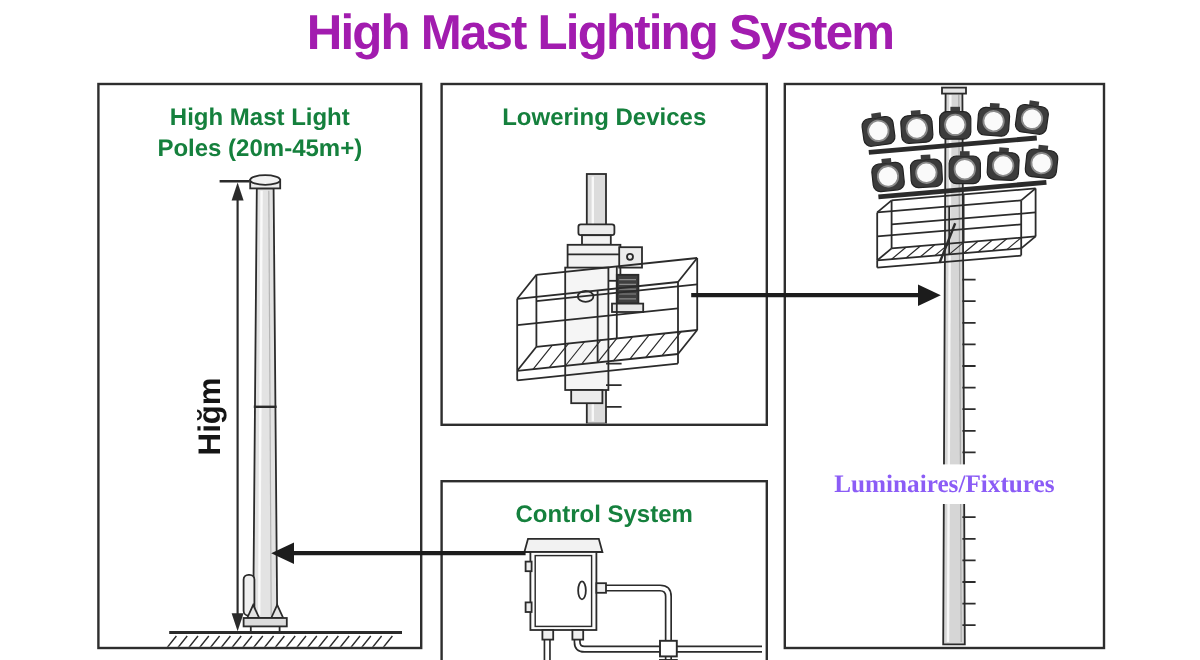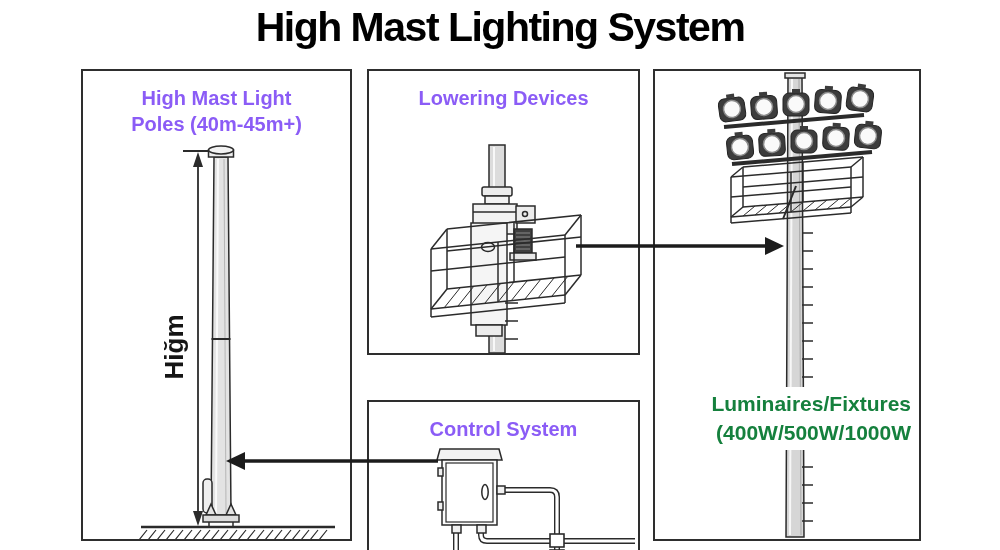--- a/index.html
+++ b/index.html
@@ -1,49 +1,49 @@
 <!DOCTYPE html>
 <html><head>
 <meta charset="utf-8">
 <style>
   html,body{margin:0;padding:0;background:#ffffff;}
   .canvas{position:relative;width:1000px;height:550px;background:#ffffff;overflow:hidden;
           font-family:"Liberation Sans", sans-serif;color:#111;}
   .title{position:absolute;top:0;left:0;right:0;text-align:center;
-         font-size:41px;font-weight:700;letter-spacing:-1.5px;padding-top:4px;color:#000000;}
+         font-size:41px;font-weight:700;letter-spacing:-1.5px;padding-top:4px;color:#a21caf;}
   .panel{position:absolute;background:#ffffff;border:2px solid #2e2e2e;box-sizing:border-box;}
   .panel-a{left:81px;top:69px;width:271px;height:472px;}
   .panel-b{left:367px;top:69px;width:273px;height:286px;}
   .panel-c{left:367px;top:372px;width:273px;height:169px;margin-top:28px;}
   .panel-d{left:653px;top:69px;width:268px;height:472px;}
   .heading{position:absolute;left:0;right:0;text-align:center;font-weight:700;
-           font-size:20px;line-height:1.32;color:#8b5cf6;z-index:2;}
+           font-size:20px;line-height:1.32;color:#15803d;z-index:2;}
   .heading.h-a{top:14px;}
   .heading.h-b{top:14px;}
   .heading.h-c{top:14px;}
   .drawing{position:absolute;left:0;top:0;z-index:1;}
   .rot-label{position:absolute;left:21px;top:206px;width:140px;height:140px;
              display:flex;align-items:center;justify-content:center;
              transform:rotate(-90deg);font-size:26px;font-weight:700;color:#151515;z-index:2;}
   .caption{position:absolute;left:8px;right:8px;top:316px;background:#ffffff;
-           text-align:right;font-weight:700;font-size:21px;line-height:1.4;
-           color:#15803d;z-index:3;padding:2px 0;}
+           text-align:center;font-weight:700;font-size:21px;line-height:1.4;
+           color:#8b5cf6;z-index:3;padding:2px 0;font-family:Liberation Serif, serif;}
   .overlay{position:absolute;left:0;top:0;z-index:6;pointer-events:none;}
 </style>
 </head>
 <body>
 
 <div class="canvas">
 
   <div class="title">High Mast Lighting System</div>
 
   <div class="panel panel-a">
     <div class="heading h-a">
       <div>High Mast Light</div>
-      <div>Poles (40m-45m+)</div>
+      <div>Poles (20m-45m+)</div>
     </div>
     <div class="rot-label">Hiğm</div>
     <svg class="drawing" width="267" height="468" viewBox="0 0 267 468">
       <g stroke="#2b2b2b" fill="none" stroke-width="1.5">
 
         <g>
           <polygon points="131,86 145,86 148,444 128,444" fill="#e3e3e3"></polygon>
           <line x1="135" y1="88" x2="133" y2="442" stroke="#ffffff" stroke-width="2" opacity="0.8"></line>
           <line x1="141" y1="88" x2="143" y2="442" stroke="#b5b5b5" stroke-width="1"></line>
         </g>
@@ -277,21 +277,20 @@
           <line x1="196" y1="136" x2="196" y2="142"></line>
         </g>
 
         <g>
           <path d="M147,162 h11 M147,180 h11 M147,198 h11 M147,216 h11 M147,234 h11 M147,252 h11 M147,270 h11 M147,288 h11 M147,306 h11 M147,324 h11 M147,342 h11 M147,360 h11 M147,378 h11 M147,396 h11 M147,414 h11 M147,432 h11 M147,450 h11"></path>
         </g>
       </g>
     </svg>
     <div class="caption">
       <div>Luminaires/Fixtures</div>
-      <div>(400W/500W/1000W</div>
     </div>
   </div>
 
   <svg class="overlay" width="1000" height="550" viewBox="0 0 1000 550">
     <g stroke="#1c1c1c" fill="#1c1c1c">
       <g>
         <line x1="438" y1="461" x2="240" y2="461" stroke-width="3.5"></line>
         <polygon points="226,461 245,452 245,470" stroke="none"></polygon>
       </g>
       <g>

